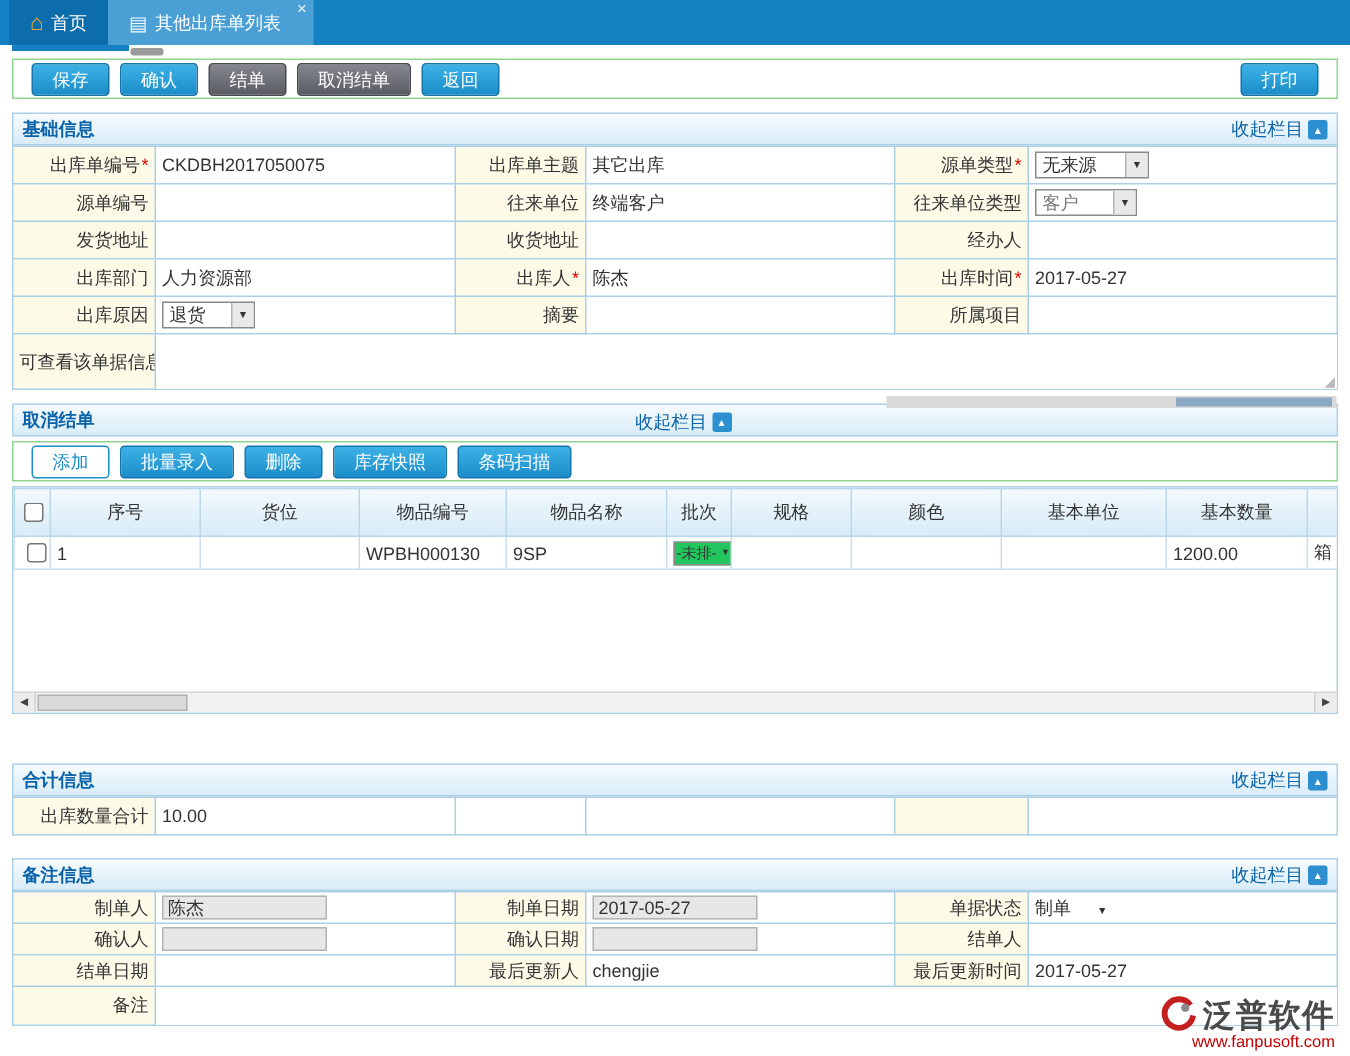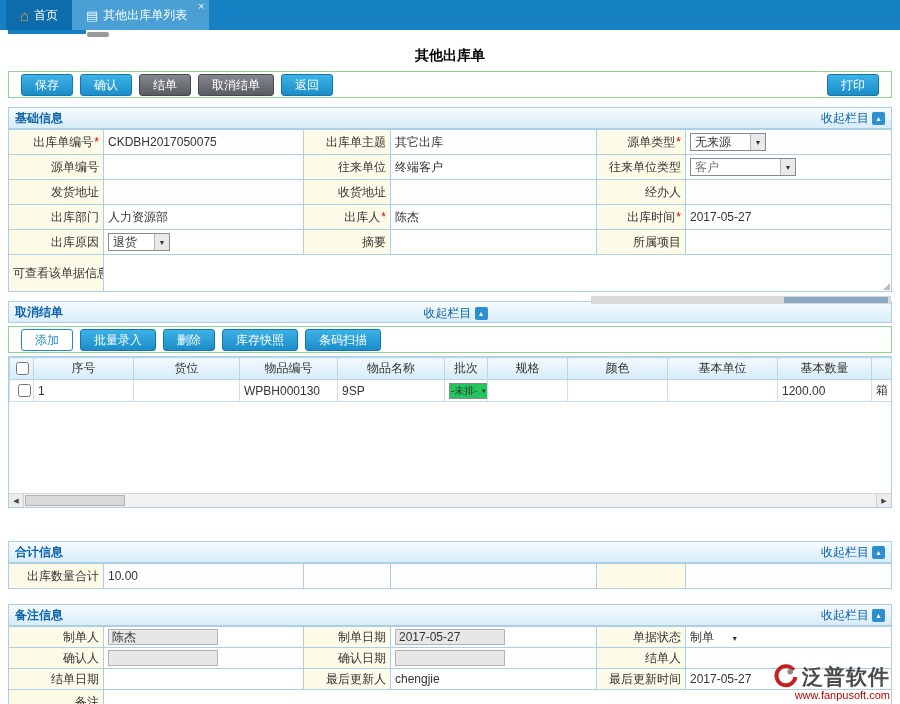--- a/index.html
+++ b/index.html
@@ -51,21 +51,21 @@
   .sel .sel-txt { padding:0 4px; font-size:12px; }
   .sel .sel-arrow { width:15px; height:100%; background:#e9e9e9; border-left:1px solid #b5b5b5;
     font-size:7px; display:flex; align-items:center; justify-content:center; color:#333; }
   .sel-dis .sel-txt { color:#777; }
   .multiline { white-space:normal; line-height:1.25; font-size:12px; padding:2px 4px; }
   .ta-cell { position:relative; }
   .resize-grip { position:absolute; right:1px; bottom:0; color:#b9b9b9; font-size:9px; line-height:1; }
   
   .grid-wrap { border:1px solid #abcfe5; height:152px; position:relative; overflow:hidden; margin-top:3px; background:#fff; }
   table.grid { border-collapse:collapse; table-layout:fixed; width:910px; }
-  .grid th { background:linear-gradient(#f2f9fd,#d7ebf7); border:1px solid #b9d7e9; height:22px;
+  .grid th { background:linear-gradient(#f2f9fd,#d7ebf7); border:1px solid #b9d7e9; height:32px;
     font-weight:normal; font-size:12px; color:#333; text-align:center; overflow:hidden; white-space:nowrap; }
   .grid td { border:1px solid #cadfee; height:22px; font-size:12px; padding:0 4px; overflow:hidden; white-space:nowrap; background:#fff; }
   .grid .c-center { text-align:center; }
   .mini-sel { display:inline-flex; align-items:center; border:1px solid #8a8a8a; background:#22c55e; height:16px; cursor:pointer; }
   .mini-sel .sel-txt { padding:0 1px; font-size:10px; }
   .mini-sel .sel-arrow { width:10px; font-size:6px; display:flex; align-items:center; justify-content:center; color:#333; }
   .hscroll { position:absolute; bottom:0; left:0; right:0; height:14px; background:#f2f2f2; border-top:1px solid #d6d6d6; display:flex; align-items:stretch; }
   .hs-btn { width:15px; font-size:7px; line-height:13px; text-align:center; color:#444; background:#ececec; cursor:pointer; }
   .hs-btn-right { margin-left:auto; border-left:1px solid #d0d0d0; }
   .hs-btn-left { border-right:1px solid #d0d0d0; }
@@ -95,21 +95,20 @@
       <span class="doc-icon">▤</span>
       <span>其他出库单列表</span>
       <span class="tab-close">×</span>
     </div>
   </div>
   <div class="scrollstrip">
     <div class="strip-blue"></div>
     <div class="strip-thumb"></div>
   </div>
 
-  <div class="page-title">其他出库单</div>
 
   <div class="content">
 
     <div class="toolbar">
       <span class="btn btn-blue">保存</span>
       <span class="btn btn-blue">确认</span>
       <span class="btn btn-gray">结单</span>
       <span class="btn btn-gray">取消结单</span>
       <span class="btn btn-blue">返回</span>
       <span class="btn btn-blue spacer">打印</span>
@@ -145,21 +144,21 @@
           </span>
         </td>
       </tr>
       <tr>
         <td class="lbl"><span>源单编号</span></td>
         <td class="val"><span class="fieldtext"></span></td>
         <td class="lbl"><span>往来单位</span></td>
         <td class="val"><span class="fieldtext">终端客户</span></td>
         <td class="lbl"><span>往来单位类型</span></td>
         <td class="val">
-          <span class="sel sel-dis" style="width:106px">
+          <span class="sel sel-dis" style="width:68px">
             <span class="sel-txt" style="flex:1">客户</span>
             <span class="sel-arrow">▼</span>
           </span>
         </td>
       </tr>
       <tr>
         <td class="lbl"><span>发货地址</span></td>
         <td class="val"><span class="fieldtext"></span></td>
         <td class="lbl"><span>收货地址</span></td>
         <td class="val"><span class="fieldtext"></span></td>

